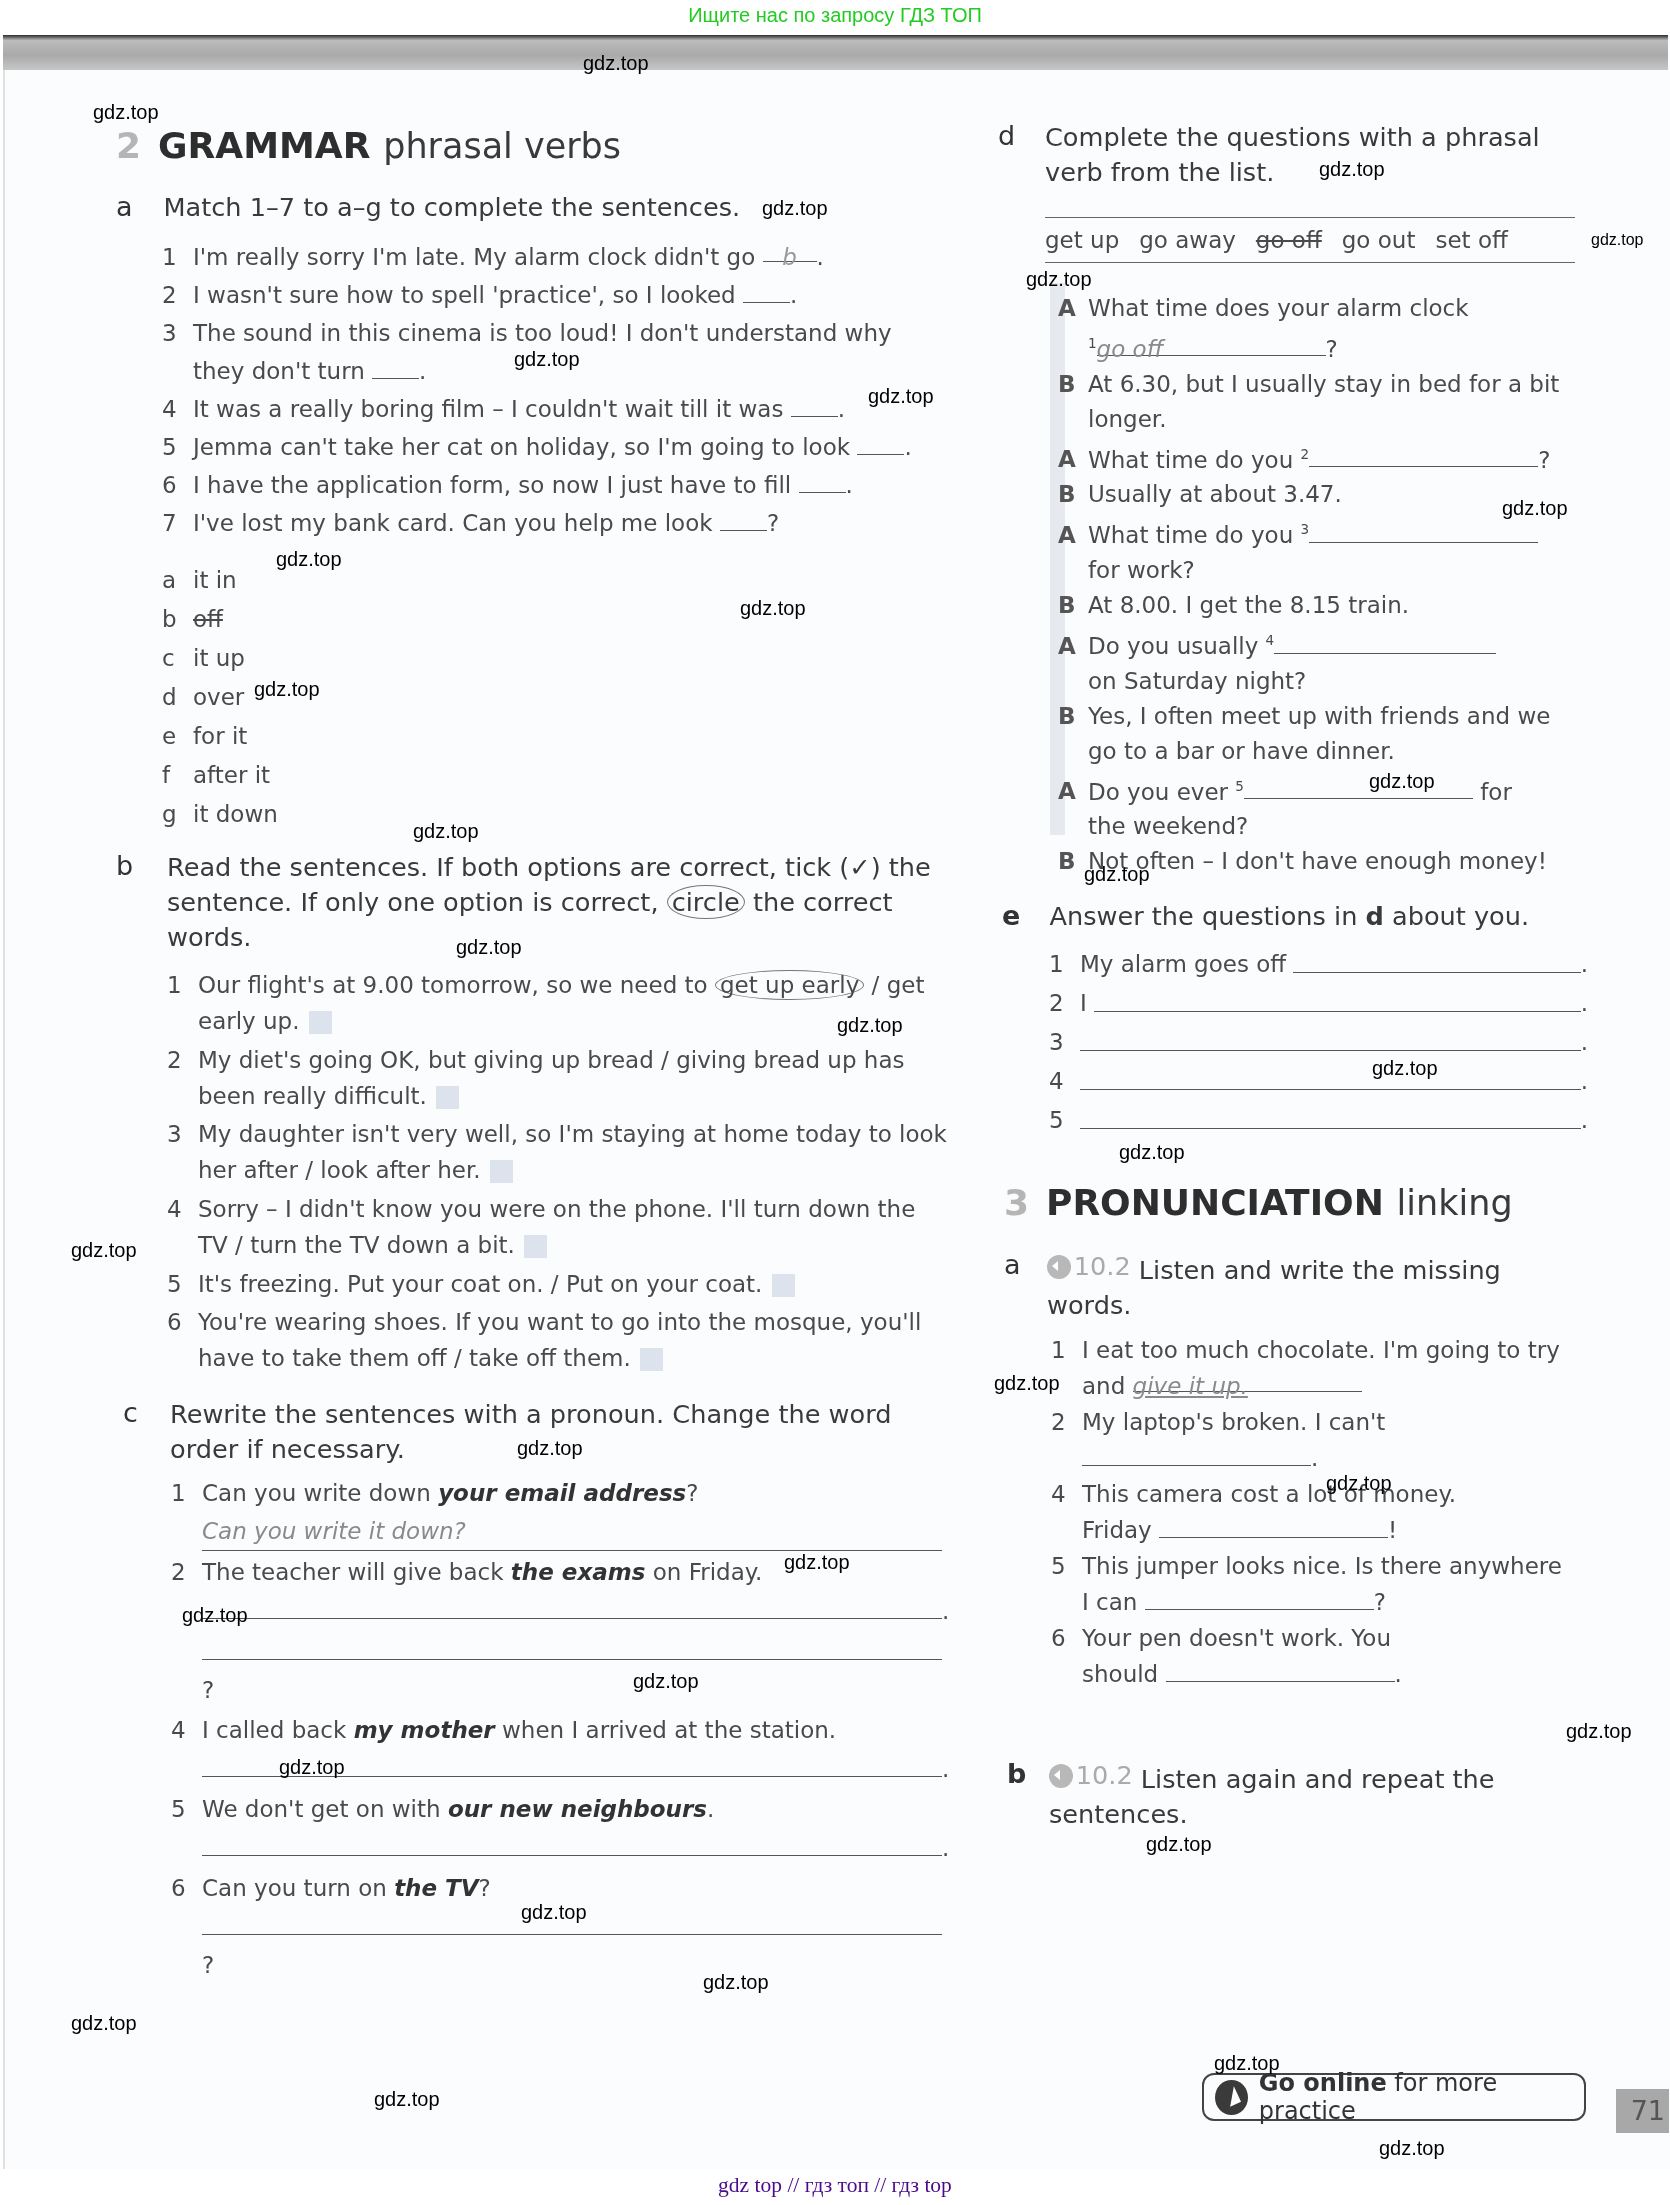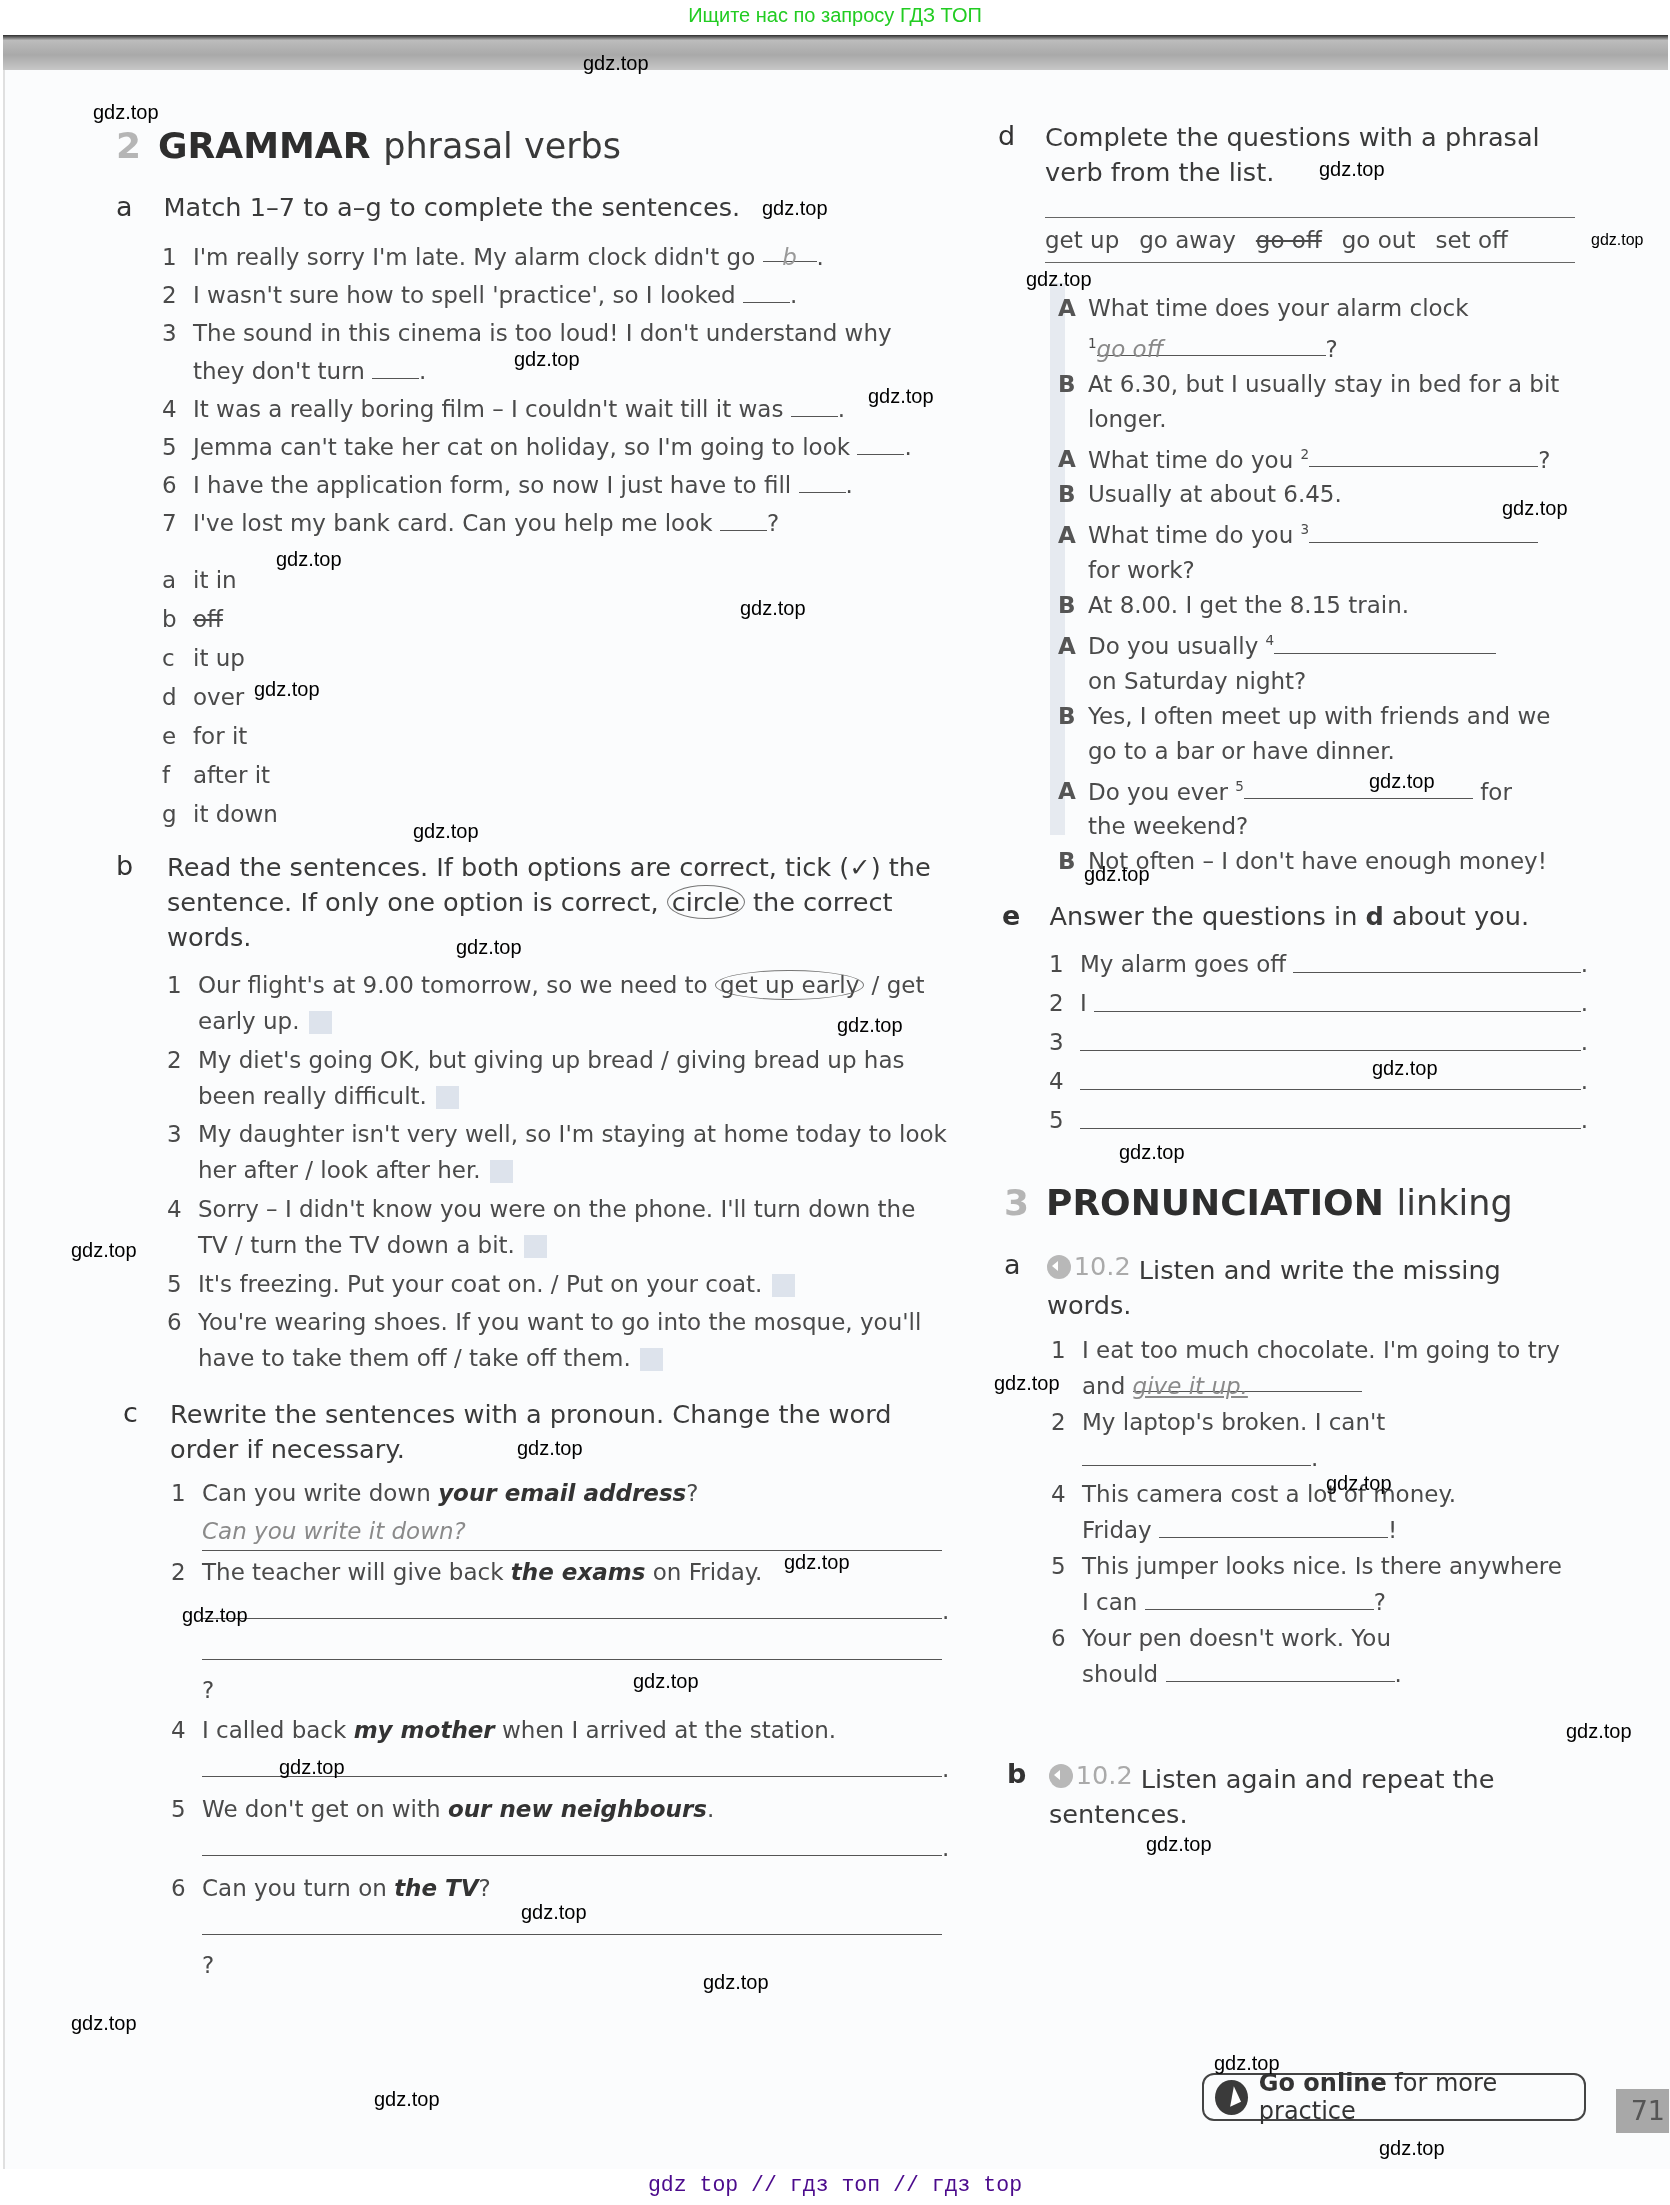--- a/index.html
+++ b/index.html
@@ -30,21 +30,21 @@
   .circle{border:1.3px solid #777;border-radius:50%;padding:1.3px 4px;}
   .dlg-band{left:1050px;top:283px;width:15px;height:552px;background:#e6eaf0;}
   .spk{display:inline-block;width:30px;font-weight:bold;color:#555;}
   .audio{display:inline-flex;align-items:center;gap:2.7px;color:#aaa;}
   .audio-icon{display:inline-block;width:24px;height:24px;border-radius:50%;background:#b8b8b8;position:relative;vertical-align:middle;}
   .audio-icon:after{content:"";position:absolute;left:5.4px;top:6.7px;border-style:solid;border-width:5.4px 6.7px 5.4px 0;border-color:transparent #fff transparent transparent;}
   .go-online{left:1202px;top:2073px;width:384px;height:48px;border:2px solid #444;border-radius:12px;display:flex;align-items:center;gap:10.8px;padding-left:10.8px;box-sizing:border-box;font-size:24px;color:#333;}
   .cursor-icon{width:35px;height:35px;border-radius:50%;background:#3a3a3a;position:relative;}
   .cursor-icon:after{content:"";position:absolute;left:11.4px;top:8px;border-style:solid;border-width:0 0 17.5px 12px;border-color:transparent transparent #fff transparent;transform:rotate(-25deg);}
   .pagenum{left:1616px;top:2089px;width:53px;height:44px;background:#a8a8a8;color:#555;font-size:27px;text-align:right;padding-right:4px;box-sizing:border-box;line-height:44px;}
-  .footer{left:0;top:2173px;width:1670px;text-align:center;color:#4b0a8c;font-family:Liberation Mono, monospace;font-size:21.5px;}
+  .footer{left:0;top:2173px;width:1670px;text-align:center;color:#4b0a8c;font-family:Liberation Serif, serif;font-size:21.5px;}
 </style>
 </head>
 <body>
 
 <div class="abs top-banner">Ищите нас по запросу ГДЗ ТОП</div>
 
 <div class="abs page"></div>
 <div class="abs scan-bar"></div>
 
 <div class="abs" style="left:116px;top:125px;white-space:nowrap;">
@@ -160,21 +160,21 @@
   <span>go out</span>
   <span>set off</span>
 </div>
 
 <div class="abs dlg-band"></div>
 
 <div class="abs" style="left:1058px;top:291px;width:552px;">
   <div class="item" style="line-height:35px;"><span class="spk">A</span><span>What time does your alarm clock</span><br><span class="spk"></span><sup style="font-size:13.5px;">1</sup><span class="blank ans" style="width:229px;text-decoration:none;">go off</span><span>?</span></div>
   <div class="item" style="line-height:35px;"><span class="spk">B</span><span>At 6.30, but I usually stay in bed for a bit</span><br><span class="spk"></span><span>longer.</span></div>
   <div class="item" style="line-height:35px;"><span class="spk">A</span><span>What time do you</span> <sup style="font-size:13.5px;">2</sup><span class="blank" style="width:229px;"></span><span>?</span></div>
-  <div class="item" style="line-height:35px;"><span class="spk">B</span><span>Usually at about 6.45.</span></div>
+  <div class="item" style="line-height:35px;"><span class="spk">B</span><span>Usually at about 3.47.</span></div>
   <div class="item" style="line-height:35px;"><span class="spk">A</span><span>What time do you</span> <sup style="font-size:13.5px;">3</sup><span class="blank" style="width:229px;"></span><br><span class="spk"></span><span>for work?</span></div>
   <div class="item" style="line-height:35px;"><span class="spk">B</span><span>At 8.00. I get the 8.15 train.</span></div>
   <div class="item" style="line-height:35px;"><span class="spk">A</span><span>Do you usually</span> <sup style="font-size:13.5px;">4</sup><span class="blank" style="width:222px;"></span><br><span class="spk"></span><span>on Saturday night?</span></div>
   <div class="item" style="line-height:35px;"><span class="spk">B</span><span>Yes, I often meet up with friends and we</span><br><span class="spk"></span><span>go to a bar or have dinner.</span></div>
   <div class="item" style="line-height:35px;"><span class="spk">A</span><span>Do you ever</span> <sup style="font-size:13.5px;">5</sup><span class="blank" style="width:229px;"></span> <span>for</span><br><span class="spk"></span><span>the weekend?</span></div>
   <div class="item" style="line-height:35px;"><span class="spk">B</span><span>Not often – I don't have enough money!</span></div>
 </div>
 
 <div class="abs" style="left:1002px;top:899px;white-space:nowrap;">
   <span class="letter" style="display:inline-block;width:44px;">e</span>

